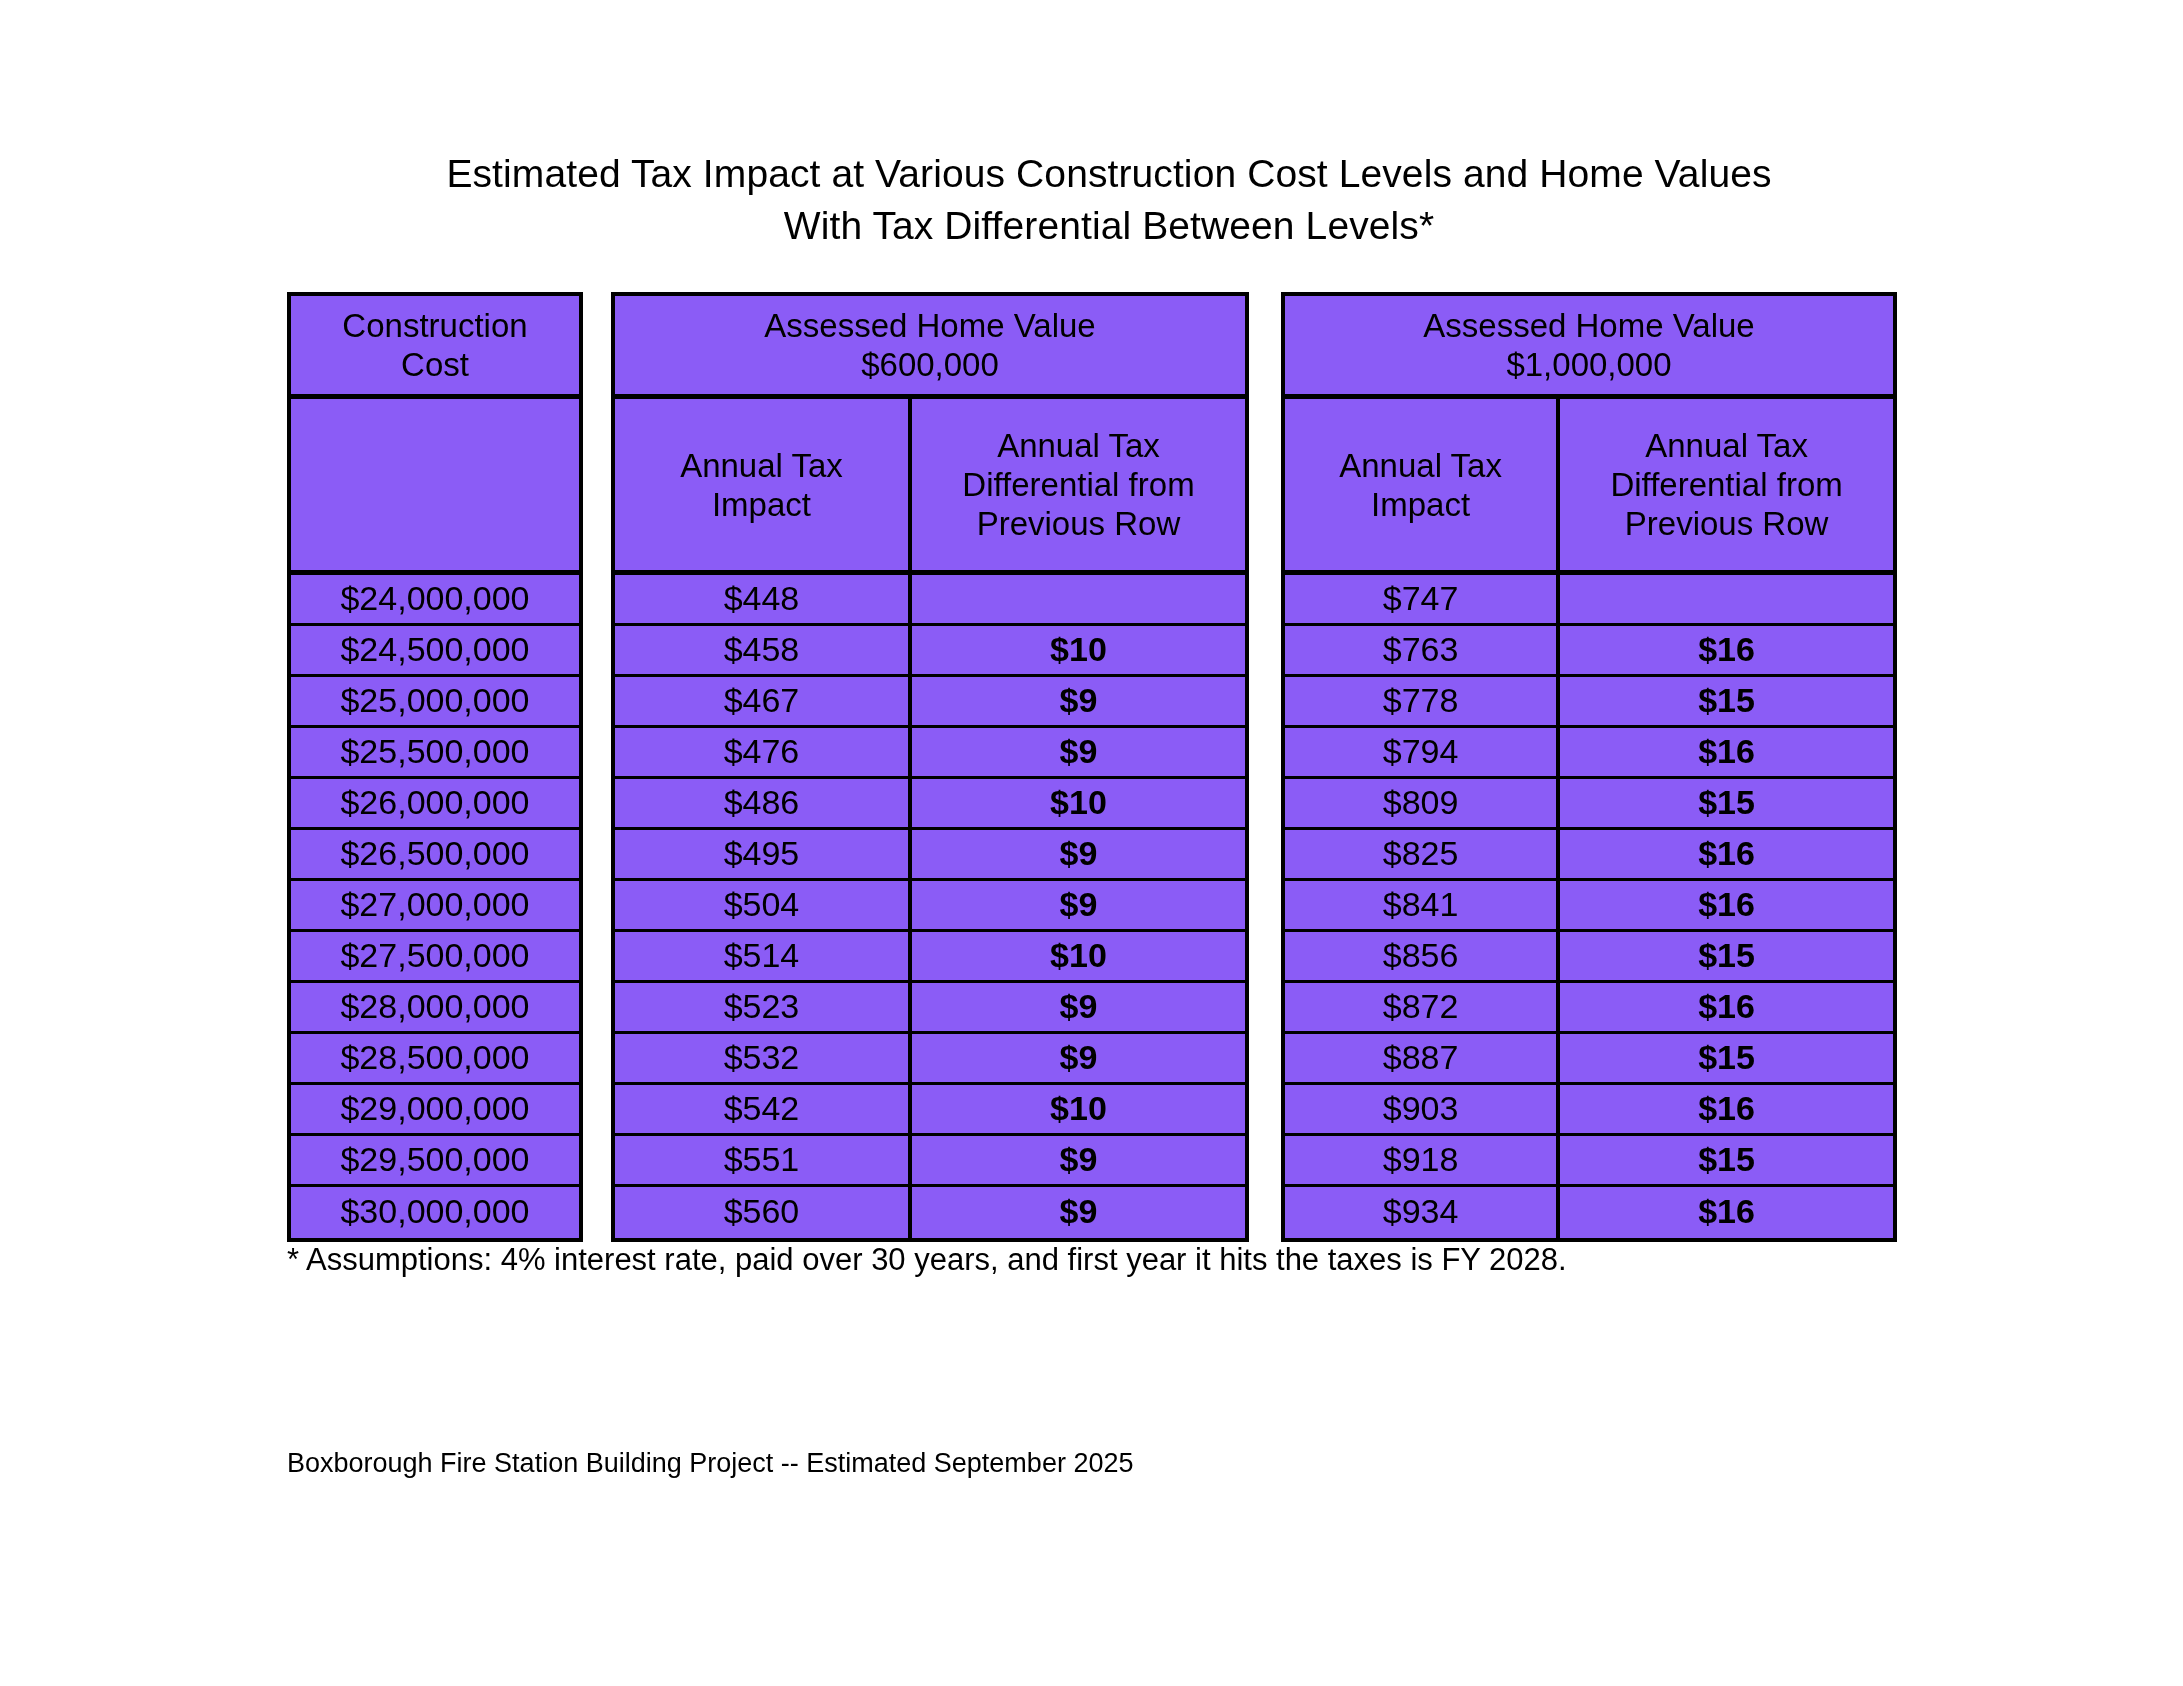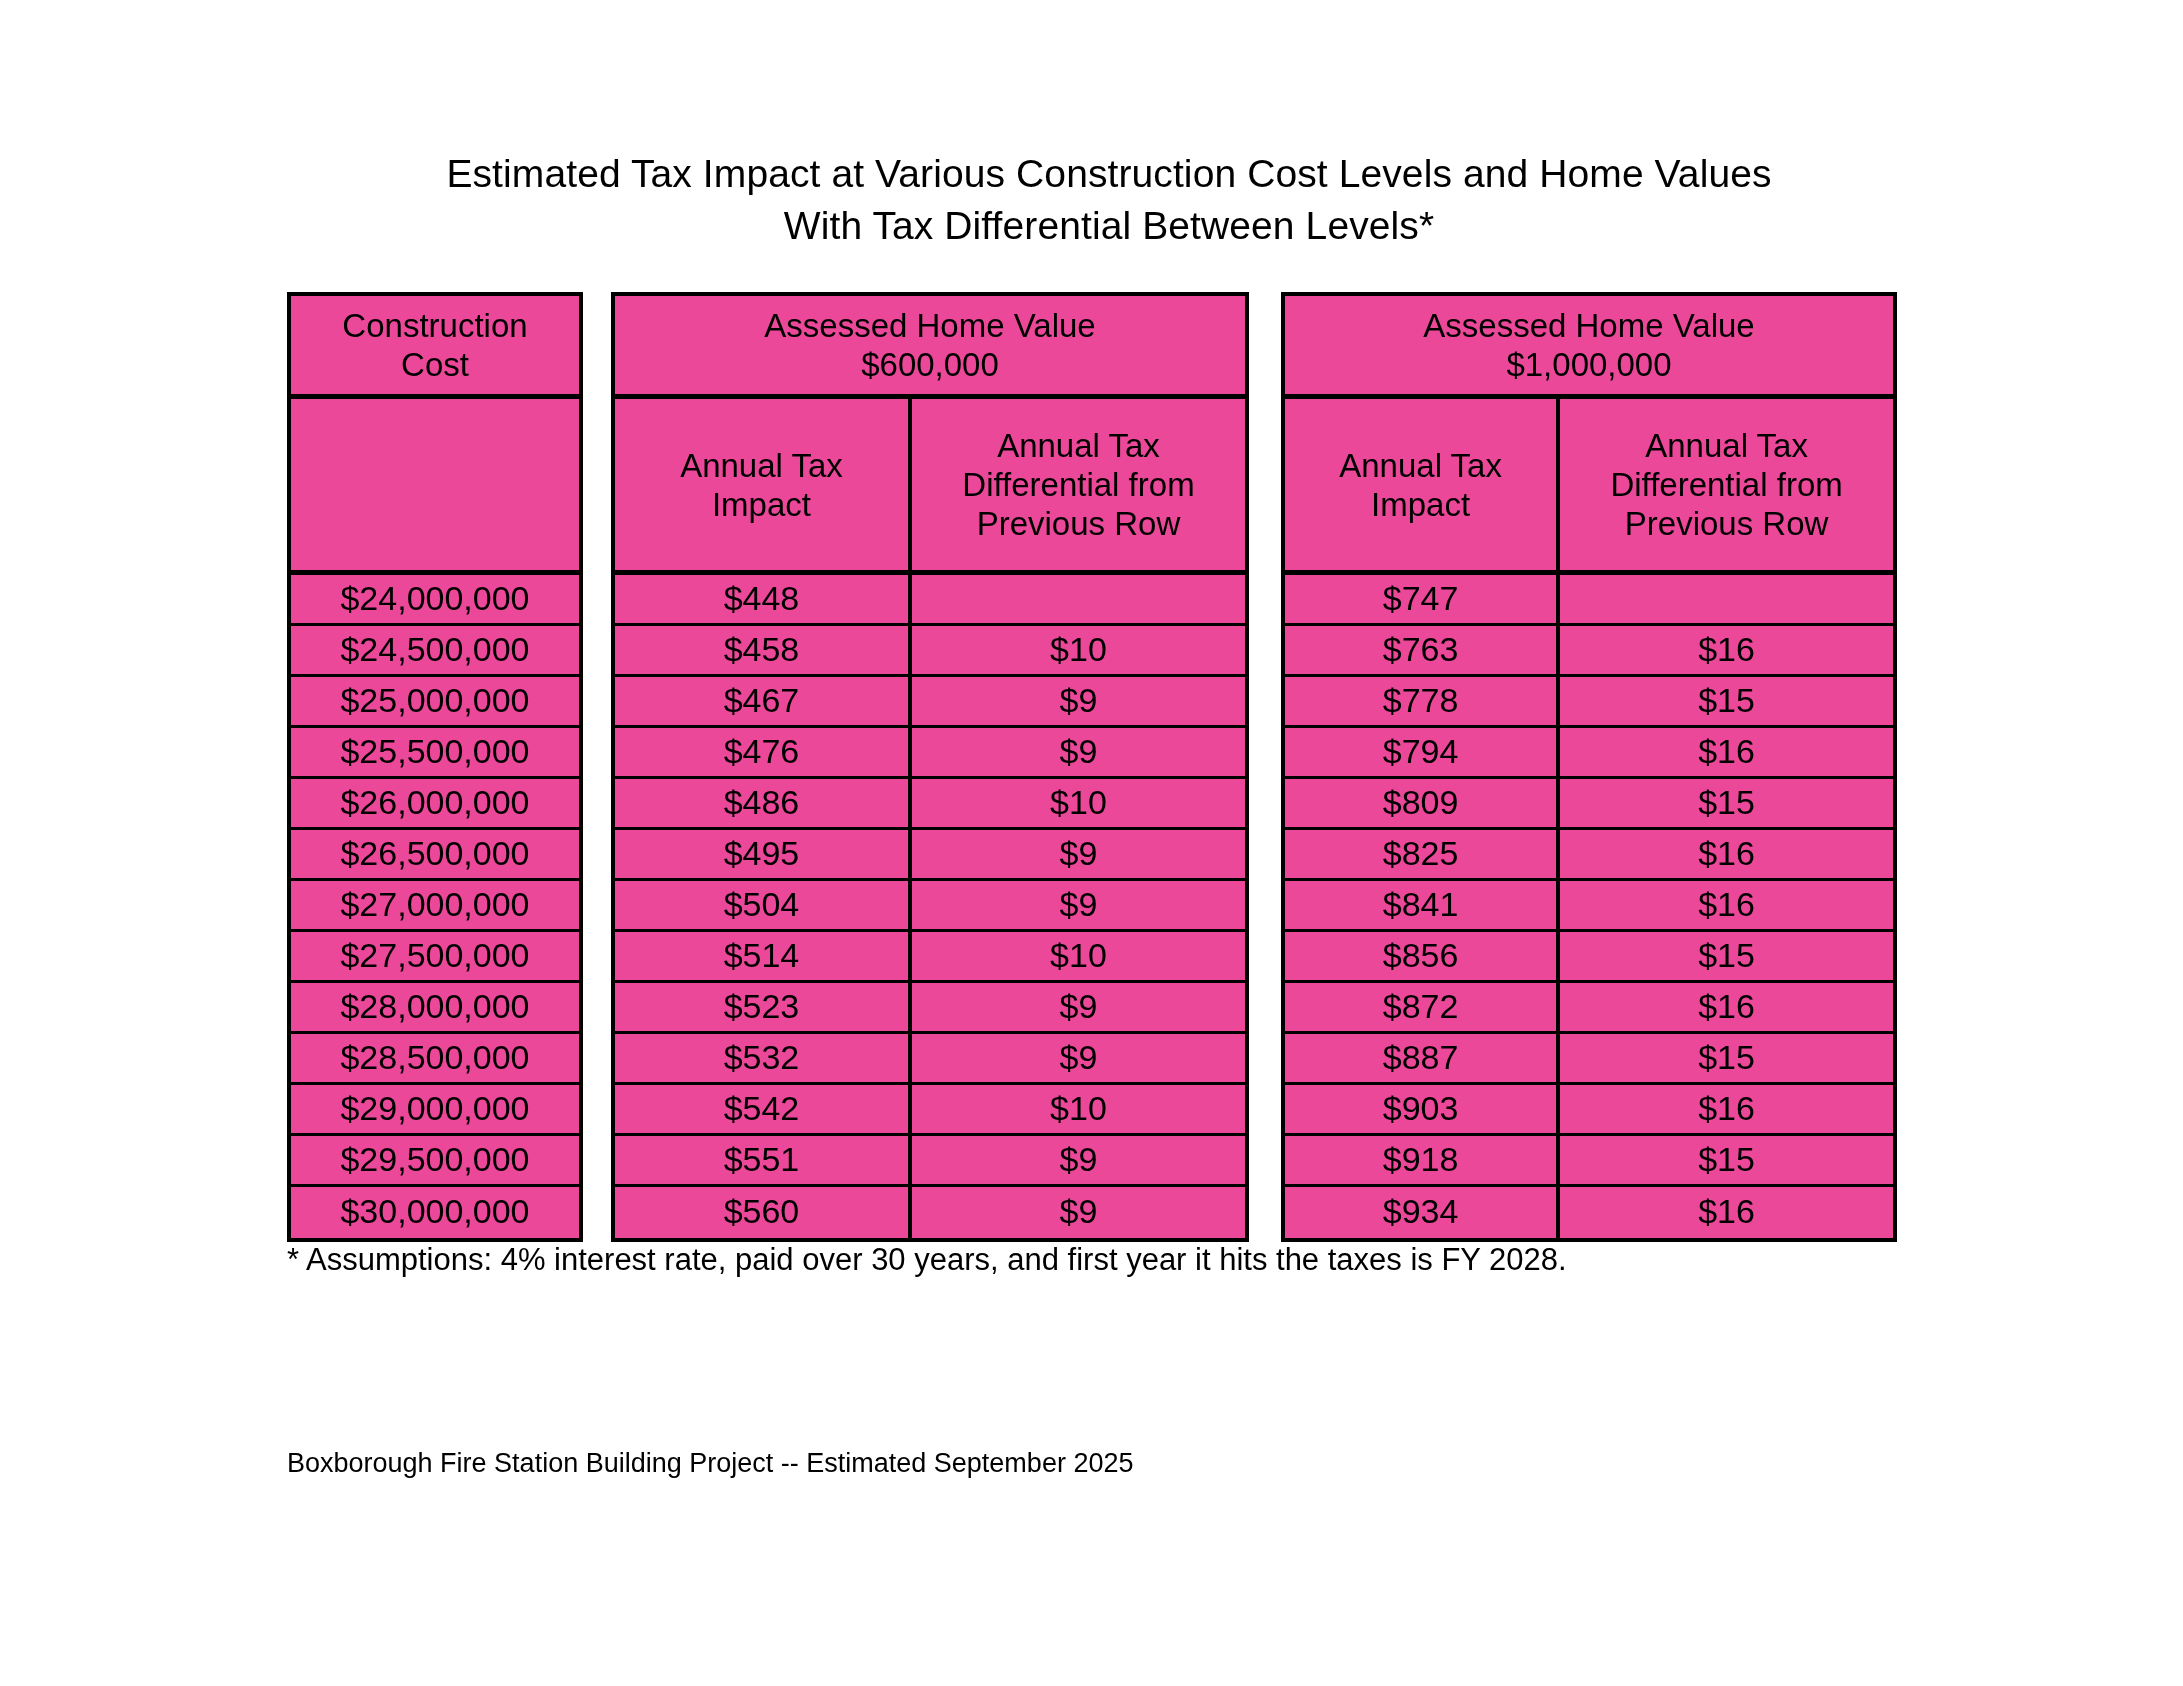--- a/index.html
+++ b/index.html
@@ -44,21 +44,21 @@
     width: 1611px;
     height: 905px;
     display: flex;
     flex-direction: row;
     align-items: flex-start;
   }
 
   .block {
     border: 4.2px solid #000;
     box-sizing: border-box;
-    background: #ec4899;
+    background: #8b5cf6;
     display: flex;
     flex-direction: column;
   }
 
   .block-cost   { width: 296px; margin-right: 28px; }
   .block-600k   { width: 638px; margin-right: 32px; }
   .block-1m     { width: 616px; }
 
   
   .hdr-top {
@@ -103,21 +103,21 @@
   .cell {
     flex: 1 1 0;
     display: flex;
     align-items: center;
     justify-content: center;
     font-size: 34px;
     line-height: 34px;
     box-sizing: border-box;
     padding-bottom: 2.5px;
   }
-  .cell.divider-left { border-left: 4.2px solid #000; }
+  .cell.divider-left { border-left: 4.2px solid #000; font-weight: bold; }
 
   
   .col-impact { flex: 0 0 46.5%; }
   .col-diff   { flex: 1 1 auto; }
 
   .col-impact-r { flex: 0 0 44.6%; }
   .col-diff-r   { flex: 1 1 auto; }
 
   
   .footnote {

